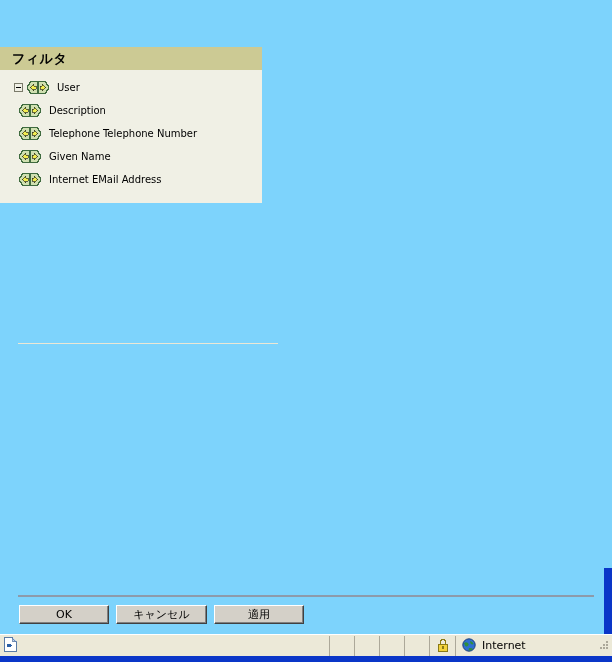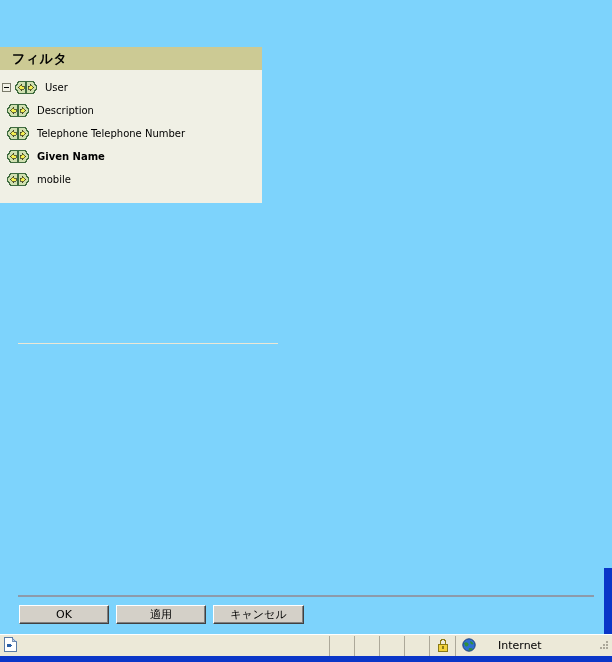--- a/index.html
+++ b/index.html
@@ -64,20 +64,21 @@
   }
   #filter-panel-title {
     font-family: "DejaVu Sans", sans-serif;
     font-size: 13px;
     font-weight: bold;
     color: #000000;
     letter-spacing: 0.5px;
   }
   #filter-tree {
     padding: 6px 0 12px 0;
+    margin-left: 12px;
   }
 
   .tree-row {
     display: flex;
     align-items: center;
     height: 23px;
     padding-left: 2px;
   }
   .tree-row.child {
     padding-left: 7px;
@@ -111,21 +112,21 @@
     margin-right: 8px;
   }
 
   .tree-label {
     font-family: "DejaVu Sans", sans-serif;
     font-size: 10px;
     color: #000000;
     white-space: nowrap;
   }
   .tree-label.bold {
-    font-weight: bold;
+    font-weight: normal;
   }
 
   
   #mid-separator {
     position: absolute;
     left: 18px;
     top: 343px;
     width: 260px;
     height: 1px;
     background: #ece7d4;
@@ -200,21 +201,21 @@
   #status-main {
     flex: none;
     width: 330px;
     padding-left: 4px;
   }
   .status-spacer { width: 25px; }
   #status-zone {
     flex: 1;
     border-right: none;
     padding-left: 6px;
-    gap: 22px;
+    gap: 6px;
   }
   #status-zone-label {
     font-family: "DejaVu Sans", sans-serif;
     font-size: 11px;
     color: #000000;
   }
   #status-lock-cell {
     width: 26px;
     justify-content: center;
   }
@@ -281,44 +282,44 @@
           <svg viewBox="0 0 22 13" width="22" height="13" shape-rendering="crispEdges">
             <polygon points="0,6.5 4,0 18,0 22,6.5 18,13 4,13" fill="#cfe0b0" stroke="#3f6b3f" stroke-width="1.4"></polygon>
             <line x1="11" y1="0" x2="11" y2="13" stroke="#3f6b3f" stroke-width="1.3"></line>
             <polygon points="3,6.5 6.6,3 6.6,5 9,5 9,8 6.6,8 6.6,10" fill="#f2ee50" stroke="#2e2e1e" stroke-width="0.7"></polygon>
             <polygon points="19,6.5 15.4,3 15.4,5 13,5 13,8 15.4,8 15.4,10" fill="#f2ee50" stroke="#2e2e1e" stroke-width="0.7"></polygon>
           </svg>
         </span>
         <span class="tree-label bold">Given Name</span>
       </div>
 
-
       <div class="tree-row child">
         <span class="dbl-arrow-icon">
           <svg viewBox="0 0 22 13" width="22" height="13" shape-rendering="crispEdges">
             <polygon points="0,6.5 4,0 18,0 22,6.5 18,13 4,13" fill="#cfe0b0" stroke="#3f6b3f" stroke-width="1.4"></polygon>
             <line x1="11" y1="0" x2="11" y2="13" stroke="#3f6b3f" stroke-width="1.3"></line>
             <polygon points="3,6.5 6.6,3 6.6,5 9,5 9,8 6.6,8 6.6,10" fill="#f2ee50" stroke="#2e2e1e" stroke-width="0.7"></polygon>
             <polygon points="19,6.5 15.4,3 15.4,5 13,5 13,8 15.4,8 15.4,10" fill="#f2ee50" stroke="#2e2e1e" stroke-width="0.7"></polygon>
           </svg>
         </span>
-        <span class="tree-label">mobile</span>
-      </div>
+        <span class="tree-label">Internet EMail Address</span>
+      </div>
+
 
     </div>
   </div>
 
   <div id="mid-separator"></div>
 
   <div id="form-separator"></div>
 
   <div id="button-bar">
     <div class="form-button" id="ok-button">OK</div>
+    <div class="form-button" id="cancel-button">キャンセル</div>
     <div class="form-button" id="apply-button">適用</div>
-    <div class="form-button" id="cancel-button">キャンセル</div>
   </div>
 
   <div id="right-frame-edge-inner"></div>
   <div id="right-frame-edge"></div>
 
 </div>
 
 <div id="status-bar">
 
   <div class="status-cell" id="status-main">

